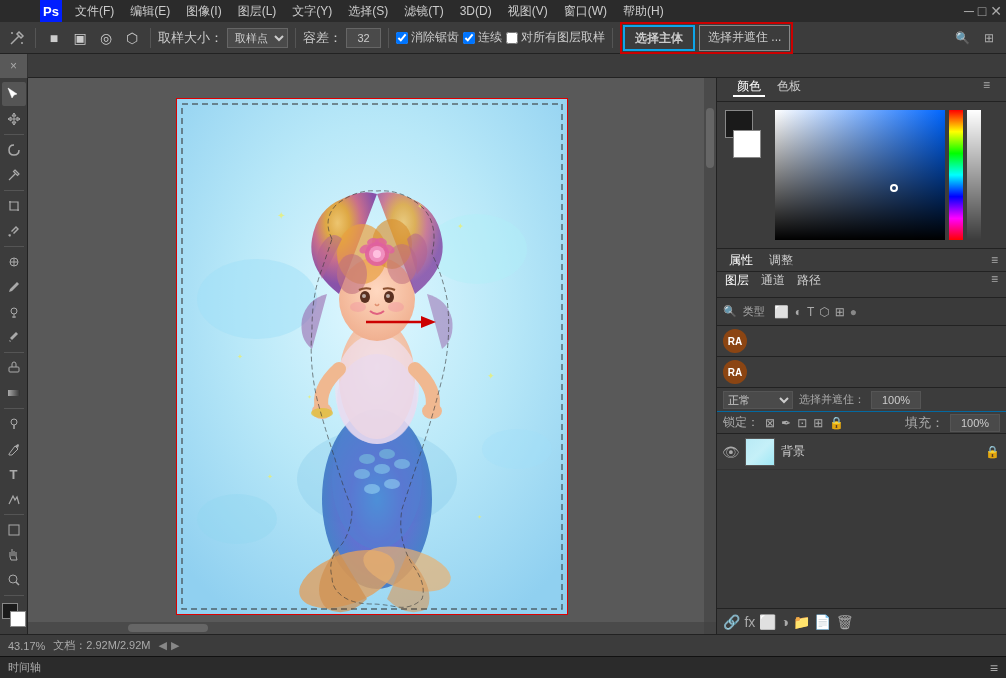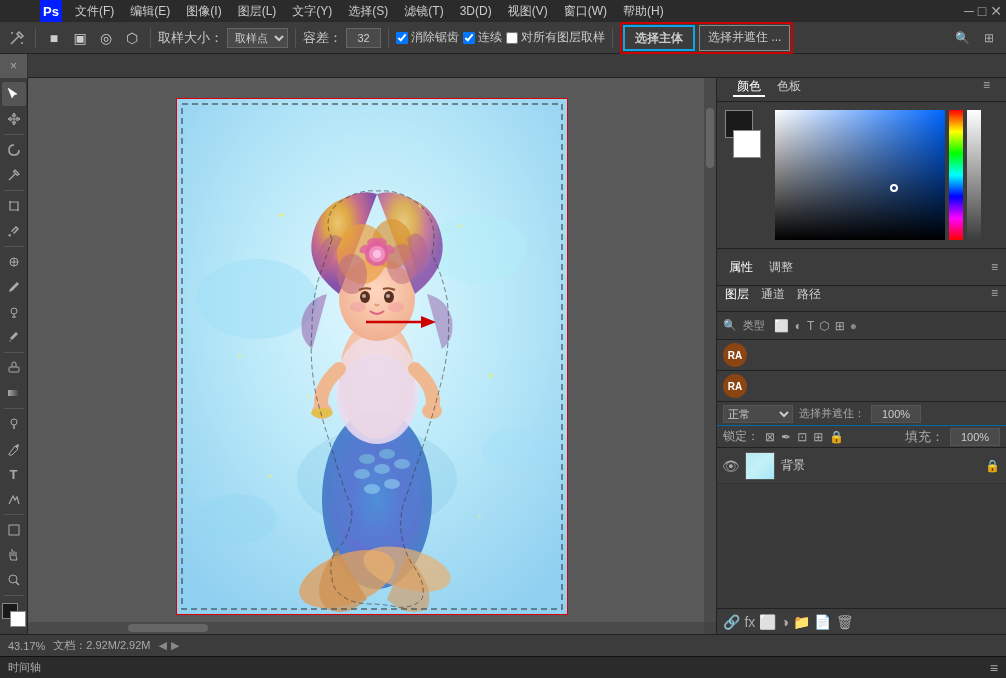--- a/index.html
+++ b/index.html
@@ -66,21 +66,21 @@
 
     .color-section { padding: 8px; display: flex; gap: 8px; }
     .fg-color { width: 28px; height: 28px; background: #1a1a1a; border: 1px solid #888; cursor: pointer; }
     .bg-color { width: 28px; height: 28px; background: #fff; border: 1px solid #888; margin-top: -8px; margin-left: 8px; cursor: pointer; }
     .color-gradient { width: 170px; height: 130px; background: linear-gradient(to bottom, transparent, #000), linear-gradient(to right, #fff, #0066ff); position: relative; cursor: crosshair; }
     .color-cursor { position: absolute; width: 8px; height: 8px; border: 2px solid #fff; border-radius: 50%; top: 60%; left: 70%; transform: translate(-50%,-50%); }
     .hue-slider { width: 14px; height: 130px; background: linear-gradient(to bottom, #f00, #ff0, #0f0, #0ff, #00f, #f0f, #f00); cursor: pointer; }
     .alpha-slider { width: 14px; height: 130px; background: linear-gradient(to bottom, #fff, transparent); cursor: pointer; }
 
     
-    .attr-header { display: flex; align-items: center; height: 38px; background: #3c3c3c; border-bottom: 1px solid #222; border-top: 1px solid #222; padding: 0 8px; gap: 8px; text-align: right; }
+    .attr-header { display: flex; align-items: center; height: 24px; background: #3c3c3c; border-bottom: 1px solid #222; border-top: 1px solid #222; padding: 0 8px; gap: 8px; text-align: right; }
     .attr-tab { font-size: 12px; color: #ccc; cursor: pointer; padding: 0 4px; }
     .attr-tab.active { color: #fff; }
 
     
     .layers-section { flex: 1; display: flex; flex-direction: column; }
     .layers-header { display: flex; align-items: flex-start; height: 26px; background: #3c3c3c; border-bottom: 1px solid #222; padding: 0 8px; gap: 12px; }
     .layers-tab { font-size: 12px; color: #ccc; cursor: pointer; }
     .layers-tab.active { color: #fff; }
 
     .layers-toolbar { display: flex; align-items: center; height: 28px; background: #3a3a3a; border-bottom: 1px solid #222; padding: 0 6px; gap: 6px; }

